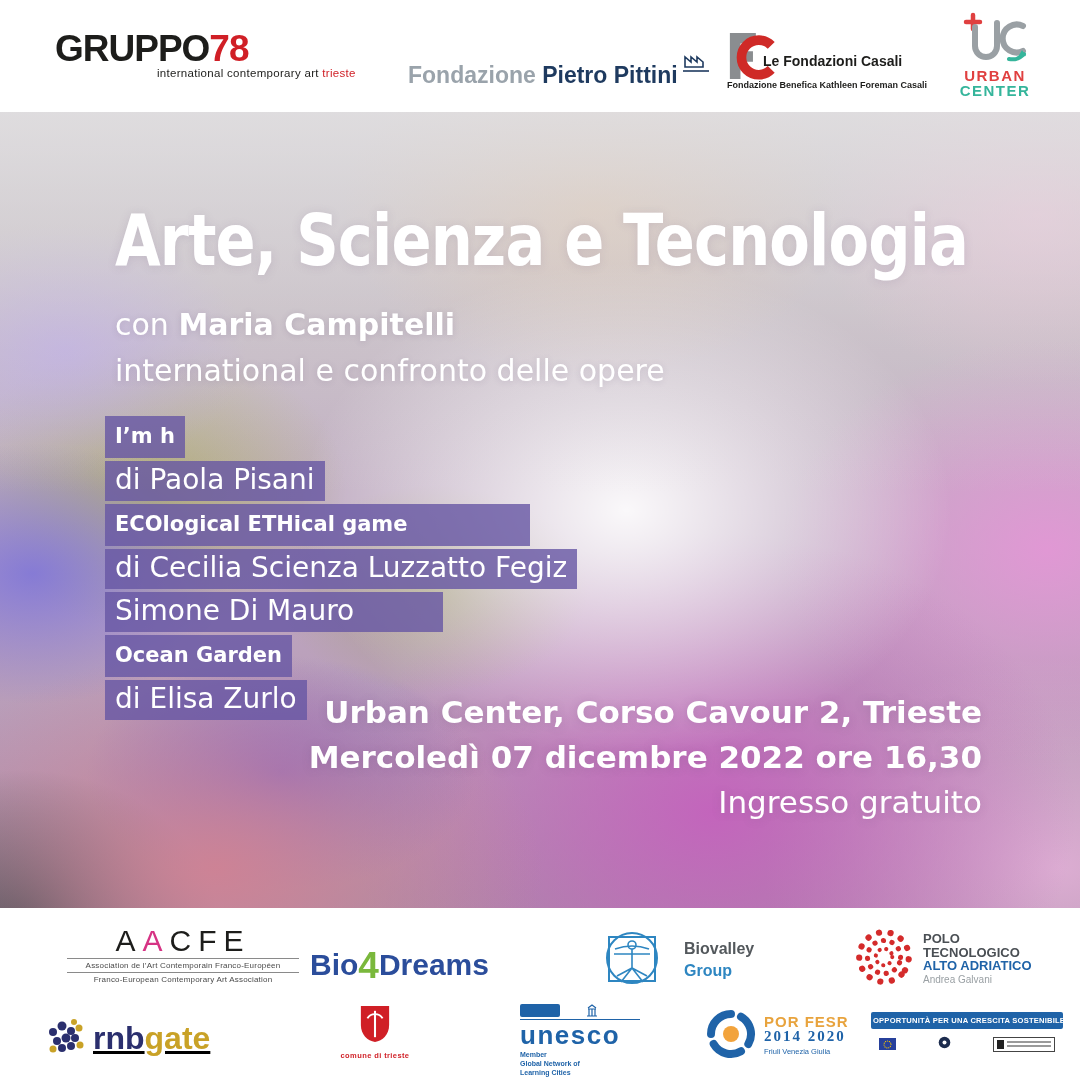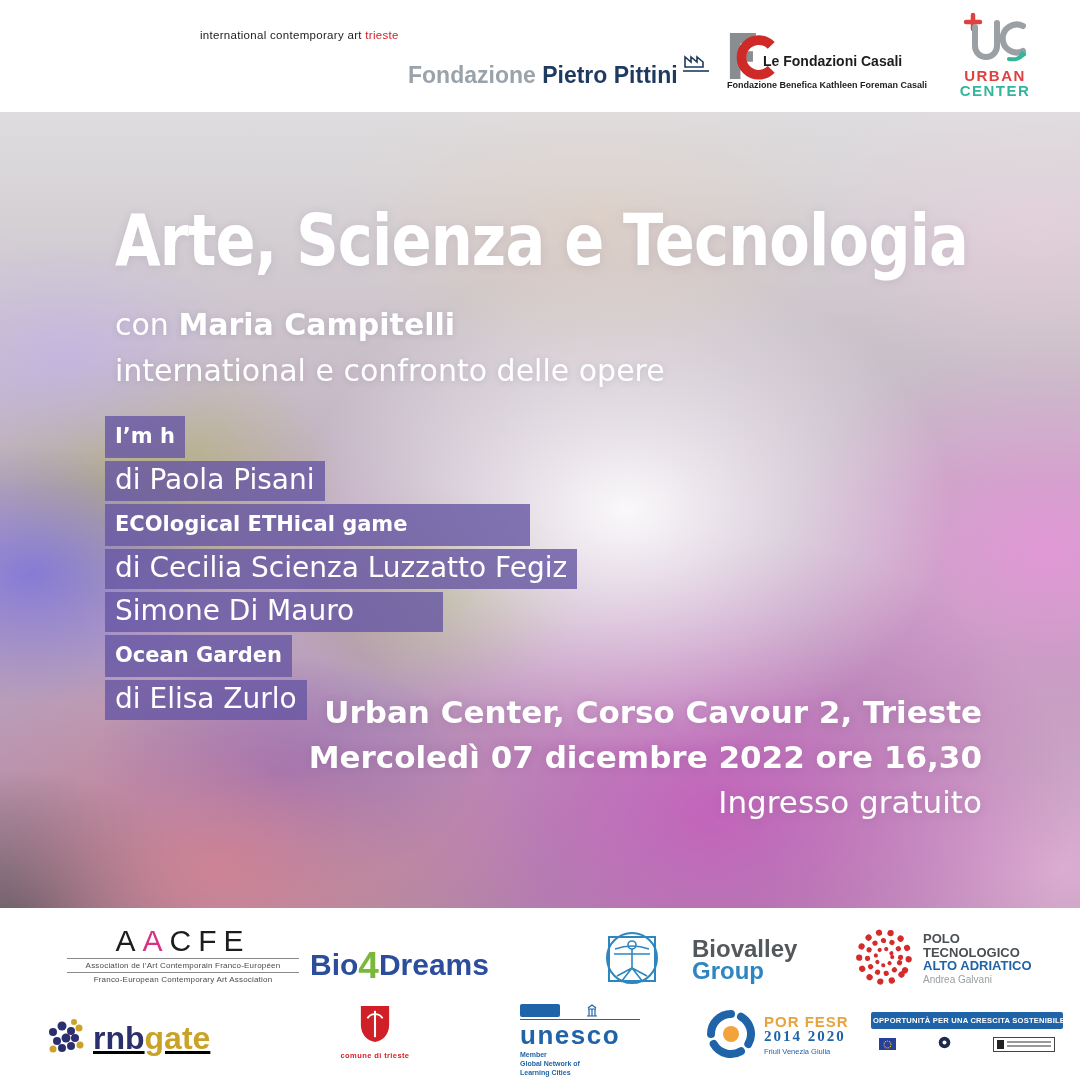--- a/index.html
+++ b/index.html
@@ -6,21 +6,21 @@
   .poster{position:relative;width:1080px;height:1080px;overflow:hidden;
           font-family:"DejaVu Sans",sans-serif;background:#fff;}
 
   
   .top-band{position:absolute;left:0;top:0;width:1080px;height:112px;background:#ffffff;z-index:3;}
   .logo{position:absolute;}
 
   .logo-g78{left:55px;top:30px;font-family:"Liberation Sans",sans-serif;}
   .g78-main{font-weight:700;font-size:37px;letter-spacing:-1px;color:#1d1d1b;line-height:38px;}
   .g78-num{color:#d01f26;}
-  .g78-tagline{margin-left:112px;margin-top:-1px;font-size:11.5px;letter-spacing:.3px;color:#1d1d1b;white-space:nowrap;padding-left:33px;}
+  .g78-tagline{margin-left:69px;margin-top:-1px;font-size:11.5px;letter-spacing:.3px;color:#1d1d1b;white-space:nowrap;padding-left:33px;}
   .g78-tagline .red{color:#d01f26;}
 
   .logo-pittini{left:408px;top:52px;font-family:"Liberation Sans",sans-serif;font-size:23px;white-space:nowrap;}
   .pit-light{color:#9aa3ab;font-weight:600;}
   .pit-bold{color:#1e3a5f;font-weight:700;}
   .pit-icon{display:inline-block;vertical-align:10px;margin-left:5px;}
 
   .logo-casali{left:727px;top:26px;width:190px;height:72px;font-family:"Liberation Sans",sans-serif;}
   .casali-fc{position:absolute;left:0;top:4px;}
   .casali-title{position:absolute;left:36px;top:27px;font-size:14px;font-weight:700;color:#1d1d1b;white-space:nowrap;}
@@ -78,21 +78,21 @@
   .aacfe-word{font-size:30px;letter-spacing:7px;color:#1d1d1b;line-height:34px;}
   .aacfe-a2{color:#d63384;}
   .aacfe-sub{font-size:8px;color:#4a4a4a;letter-spacing:.2px;}
   .aacfe-fr{border-top:1px solid #8a8a8a;border-bottom:1px solid #8a8a8a;padding:2px 0;}
   .aacfe-en{padding-top:2px;}
 
   .logo-b4d{left:295px;top:37px;font-weight:700;font-size:30px;color:#2b4d9b;white-space:nowrap;}
   .b4d-4{color:#7ab83c;font-size:37px;vertical-align:-3px;}
 
   .logo-biovalley{left:585px;top:18px;display:flex;align-items:center;}
-  .bv-text{margin-left:28px;font-weight:700;font-size:24px;line-height:22px;}
+  .bv-text{margin-left:20px;font-weight:700;font-size:16px;line-height:22px;}
   .bv-name{color:#53585c;}
   .bv-group{color:#2e86c1;}
 
   .logo-polo{left:838px;top:18px;display:flex;align-items:center;}
   .polo-text{margin-left:8px;font-weight:700;font-size:13px;line-height:13.5px;color:#4a4f54;white-space:nowrap;}
   .polo-blue{color:#1f63a8;}
   .polo-sub{font-weight:400;font-size:10px;color:#9aa0a4;}
 
   .logo-rnb{left:30px;top:108px;display:flex;align-items:center;}
   .rnb-text{margin-left:4px;font-weight:700;font-size:32px;line-height:32px;white-space:nowrap;text-decoration:underline;}
@@ -125,20 +125,21 @@
   .fvg-lines div{height:2.5px;background:#9a9a9a;margin:1.5px 0;}
 </style>
 </head>
 <body>
 
 <div class="poster">
 
   <div class="top-band">
 
     <div class="logo logo-g78">
+      <div class="g78-main"><span>GRUPPO</span><span class="g78-num">78</span></div>
       <div class="g78-tagline"><span>international contemporary art </span><span class="red">trieste</span></div>
     </div>
 
     <div class="logo logo-pittini">
       <span class="pit-light">Fondazione </span><span class="pit-bold">Pietro Pittini</span><span class="pit-icon"><svg width="26" height="20" viewBox="0 0 26 20">
             <path d="M2 14 V4 l6 5 V4 l6 5 V4 l6 5 v5 z" fill="none" stroke="#1e3a5f" stroke-width="1.6"></path>
             <path d="M0 18 h26" stroke="#1e3a5f" stroke-width="1.6"></path>
           </svg></span>
     </div>
 

